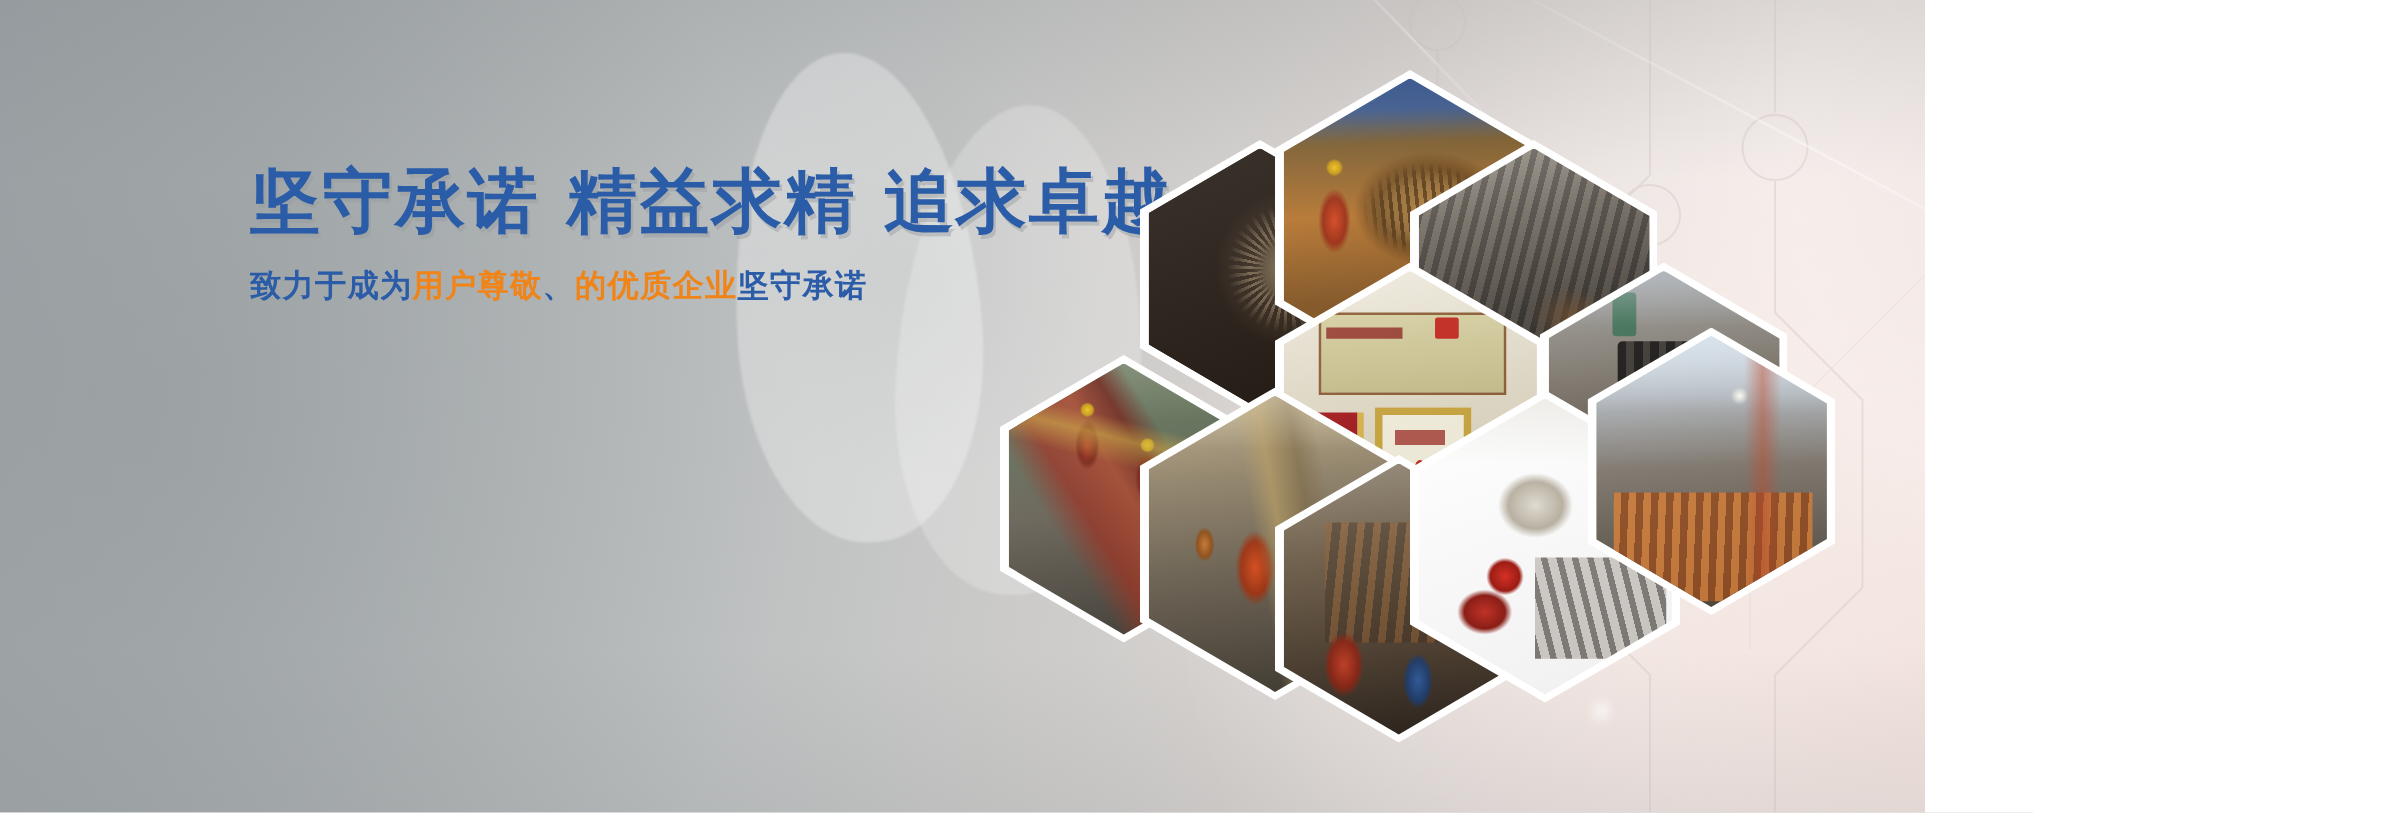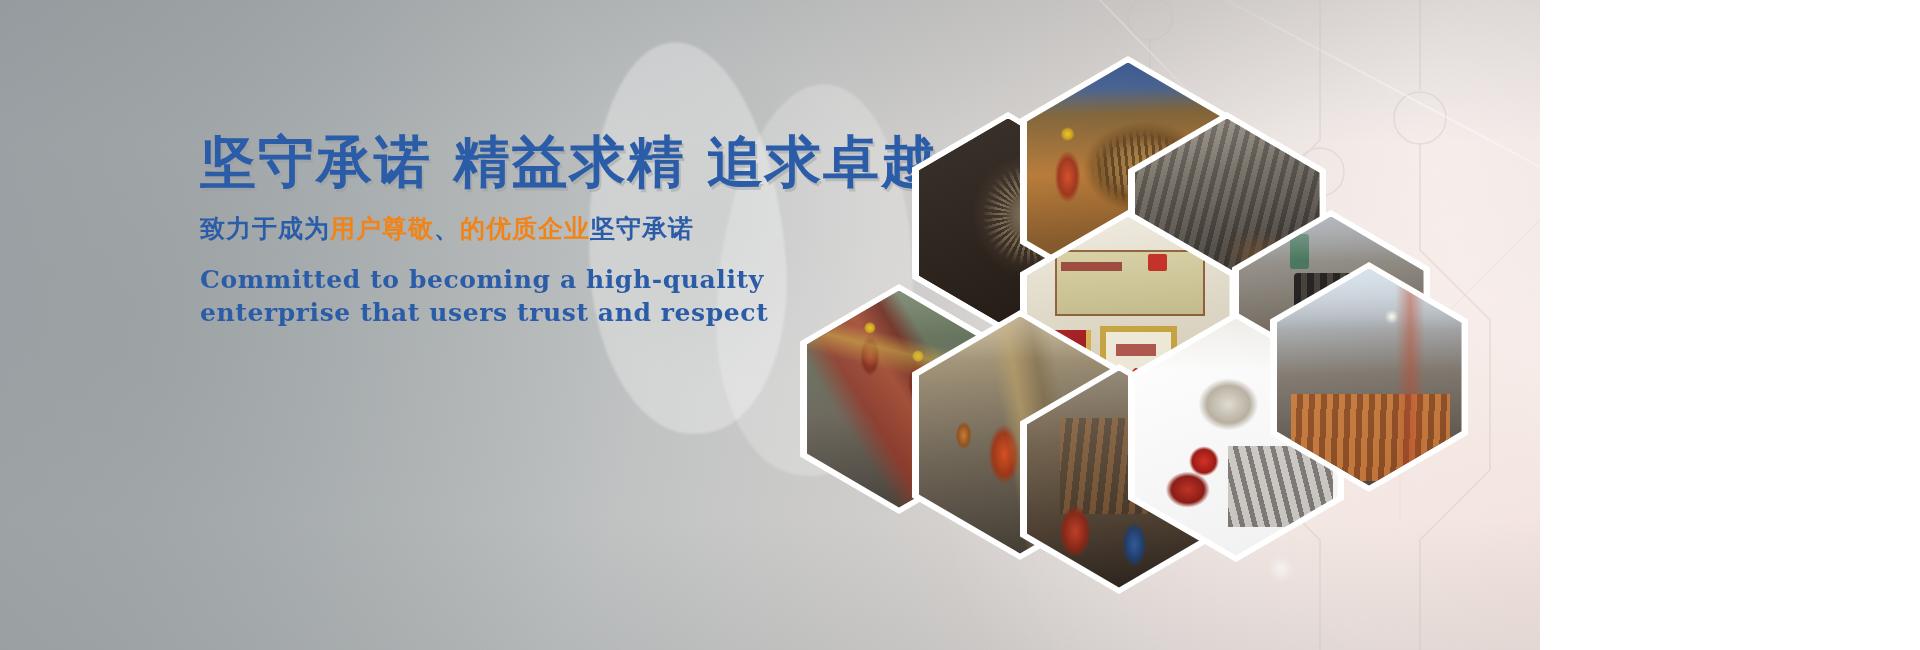--- a/index.html
+++ b/index.html
@@ -179,24 +179,20 @@
   <div class="glow g5"></div>
 
   <div class="copy">
 
     <div class="headline">坚守承诺  精益求精 追求卓越</div>
 
     <div class="subline">
       <span>致力于成为</span><span class="hl">用户尊敬</span><span>、</span><span class="hl">的优质企业</span><span>坚守承诺</span>
     </div>
 
-    <div class="english">
-      <div>Committed to becoming a high-quality</div>
-      <div>enterprise that users trust and respect</div>
-    </div>
 
   </div>
 
   <div class="collage">
 
     <div class="hex" style="left:142px;top:60px;width:192px;height:222px;">
       <div class="inner">
         <div class="ph" style="background:
             radial-gradient(ellipse 58px 62px at 62% 46%, #6b5436 0%, #3a2c20 62%, #241b14 100%),
             radial-gradient(ellipse 44px 52px at 24% 52%, #c62b20 0%, #8d1d16 70%, rgba(0,0,0,0) 100%),

